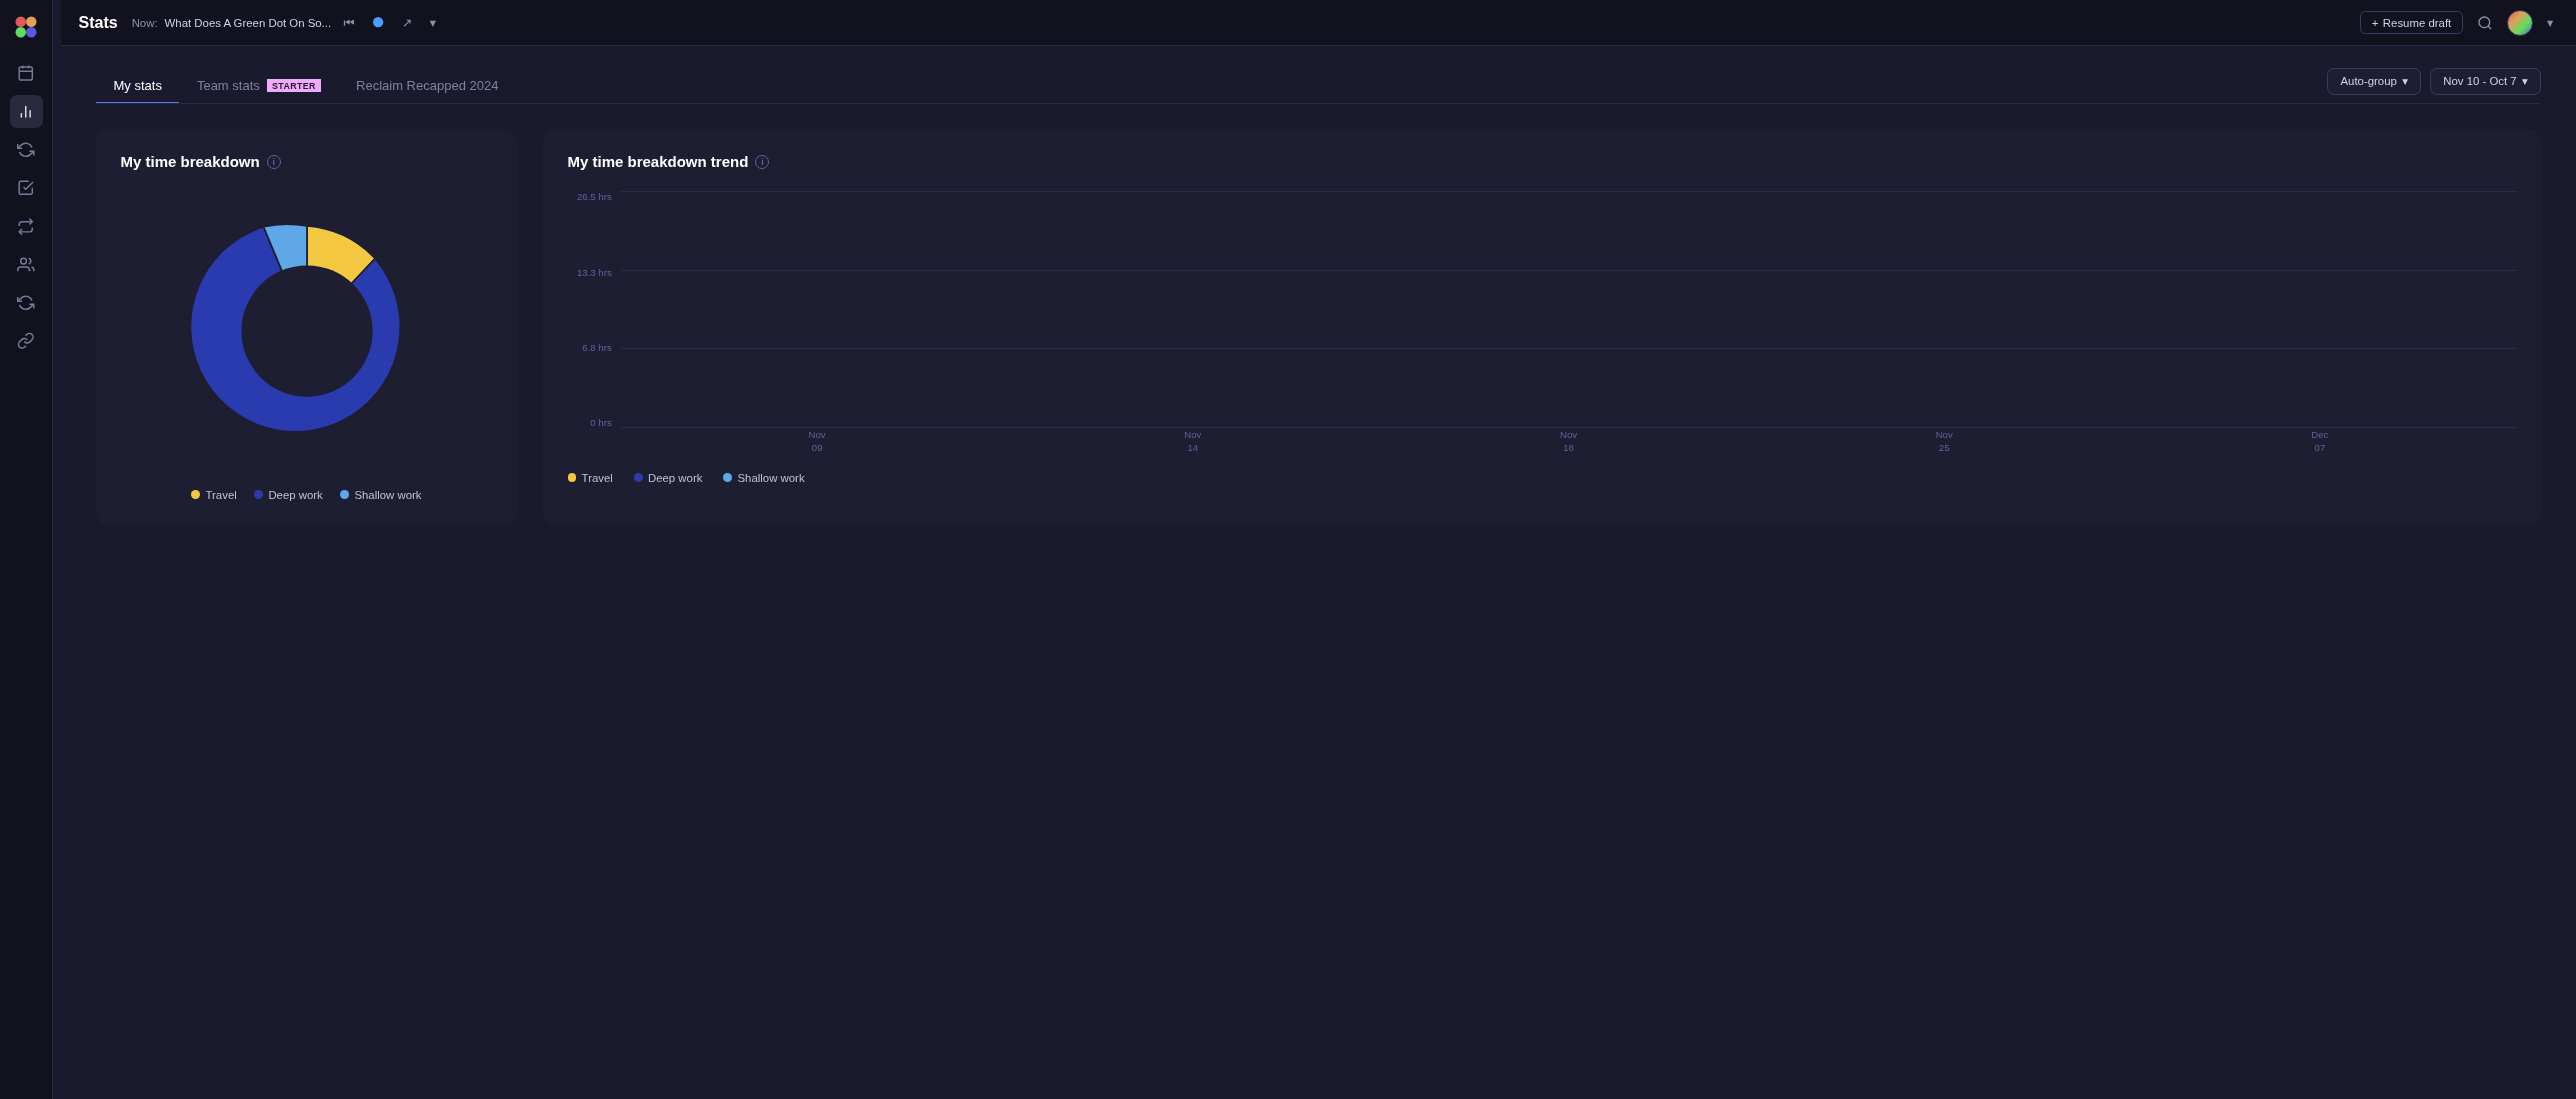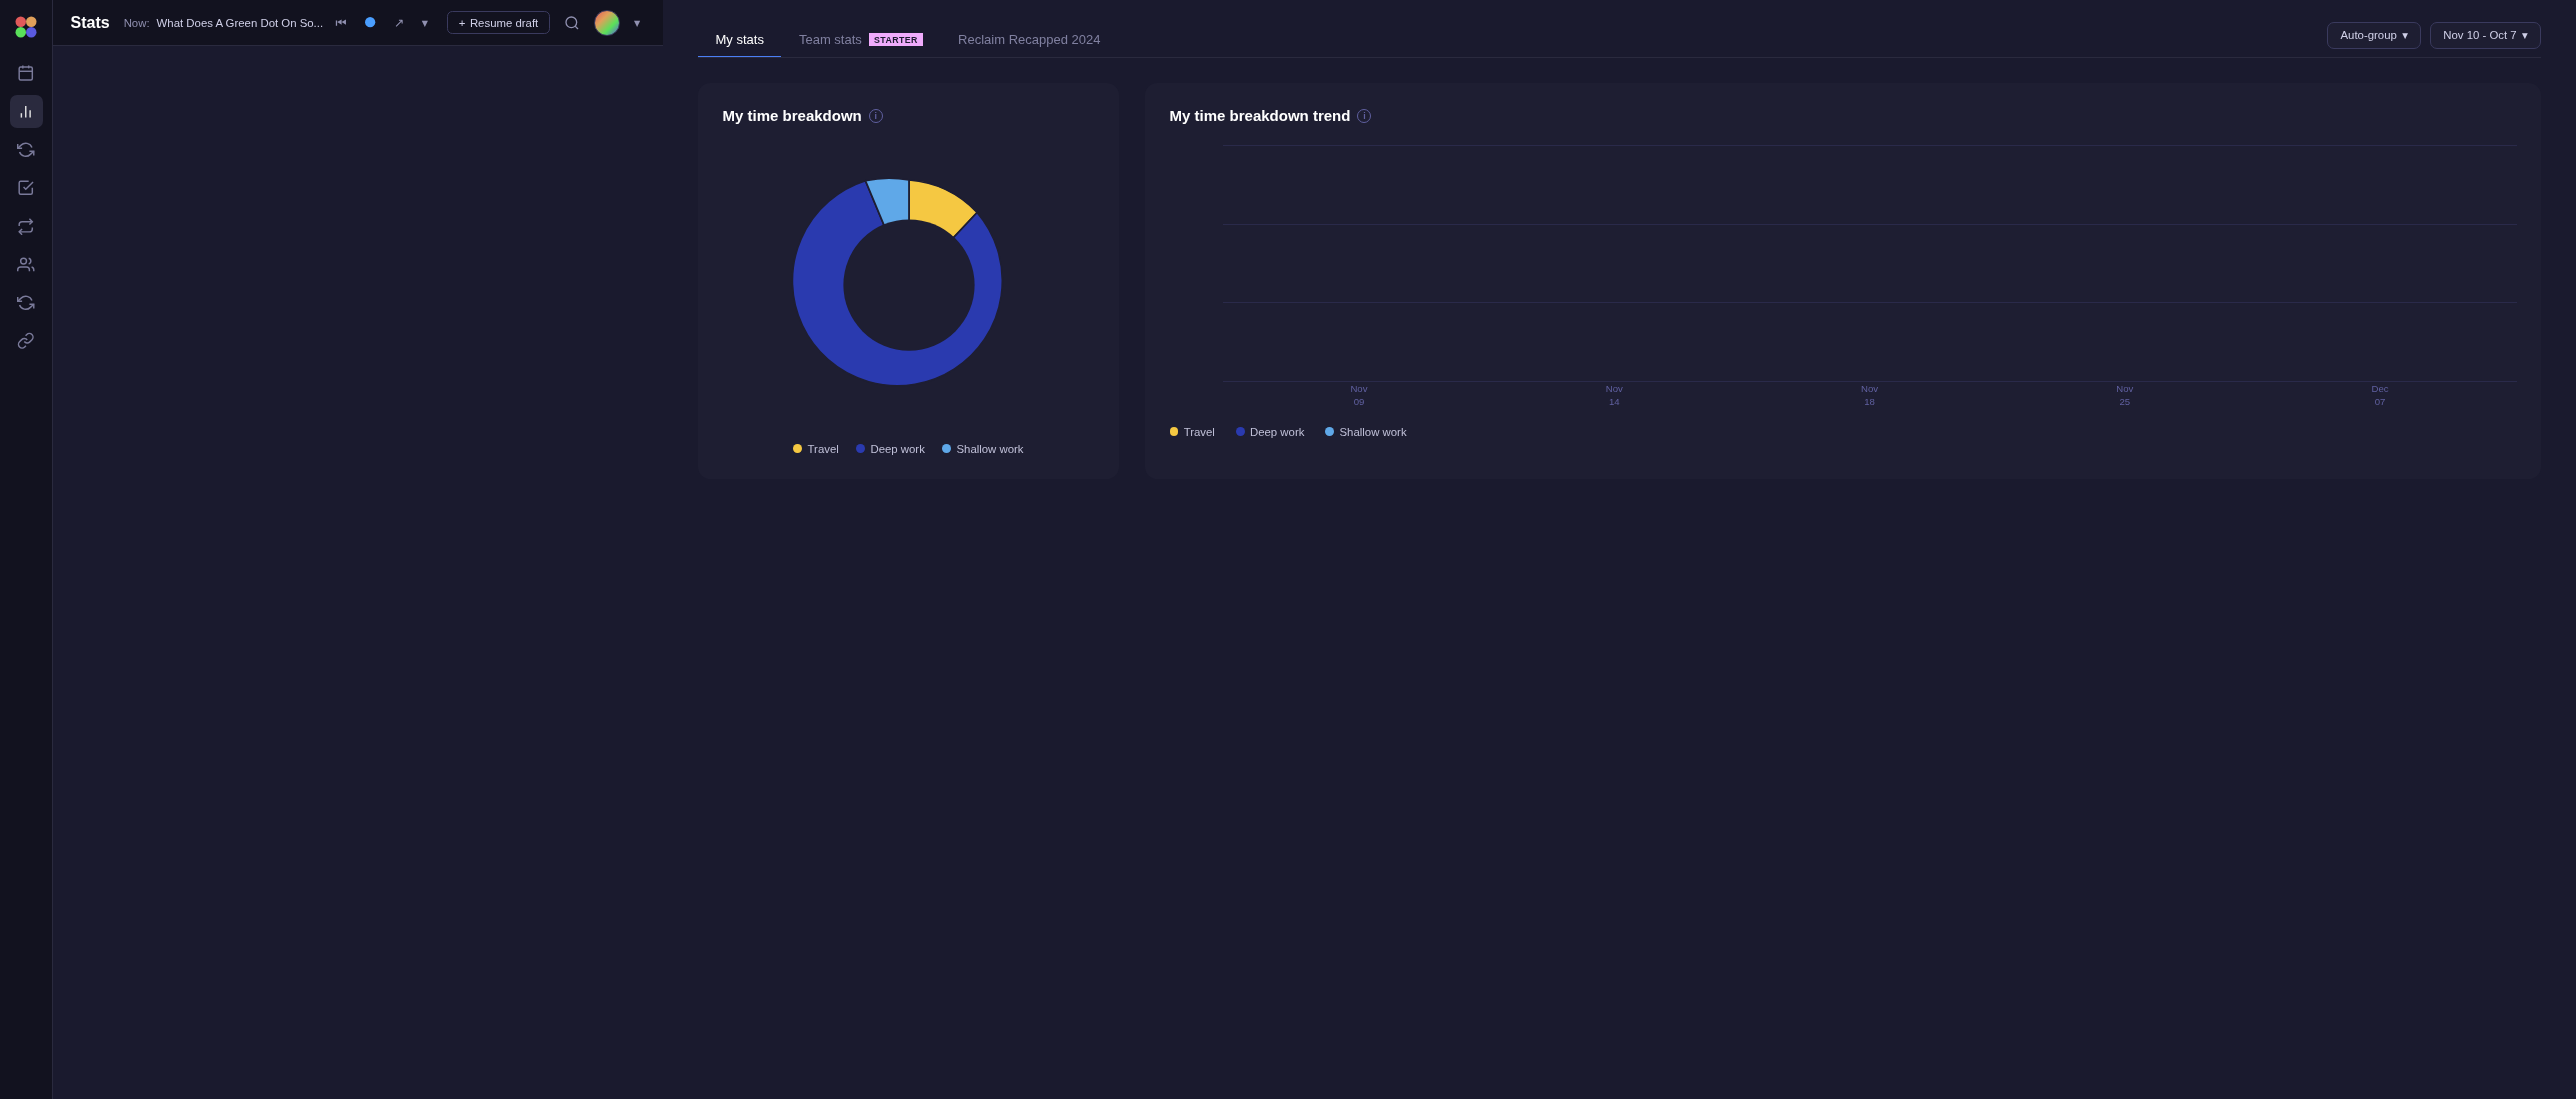--- a/index.html
+++ b/index.html
@@ -42,22 +42,23 @@
       cursor: pointer;
       color: #7a7a9a;
       font-size: 14px;
     }
     .sidebar-icon.active { color: #e0e0e0; background: #2a2a3e; }
 
     
     .main {
       flex: 1;
       display: flex;
-      flex-direction: row;
+      flex-direction: column;
       overflow: hidden;
+      margin-left: 8px;
     }
 
     
     .topbar {
       height: 46px;
       background: #12121f;
       display: flex;
       align-items: center;
       padding: 0 17.5px;
       border-bottom: 0.9px solid #2a2a3e;
@@ -419,20 +420,26 @@
         </div>
       </div>
 
       <div class="chart-card" style="flex: 1;">
         <div class="chart-title">
           <span>My time breakdown trend</span>
           <span class="info-icon">i</span>
         </div>
         <div style="position: relative; height: 263px; margin-bottom: 17.5px;">
 
+          <div style="position: absolute; left: 0; top: 0; bottom: 26px; width: 53px; display: flex; flex-direction: column; justify-content: space-between; align-items: flex-end; padding-right: 8.8px;">
+            <span class="y-label">26.5 hrs</span>
+            <span class="y-label">13.3 hrs</span>
+            <span class="y-label">6.8 hrs</span>
+            <span class="y-label">0 hrs</span>
+          </div>
 
           <div style="position: absolute; left: 53px; right: 0; top: 0; bottom: 26px;">
             <div style="position: absolute; top: 0; left: 0; right: 0; border-top: 0.9px solid #2a2a4a;"></div>
             <div style="position: absolute; top: 33%; left: 0; right: 0; border-top: 0.9px solid #2a2a4a;"></div>
             <div style="position: absolute; top: 66%; left: 0; right: 0; border-top: 0.9px solid #2a2a4a;"></div>
             <div style="position: absolute; bottom: 0; left: 0; right: 0; border-top: 0.9px solid #2a2a4a;"></div>
           </div>
 
           <div id="bars-container" style="position: absolute; left: 53px; right: 0; top: 0; bottom: 26px; display: flex; align-items: flex-end; gap: 7px; padding: 0 8.8px;">
               <div style="display: flex; gap: 2.6px; align-items: flex-end; flex: 1 1 0%;">

